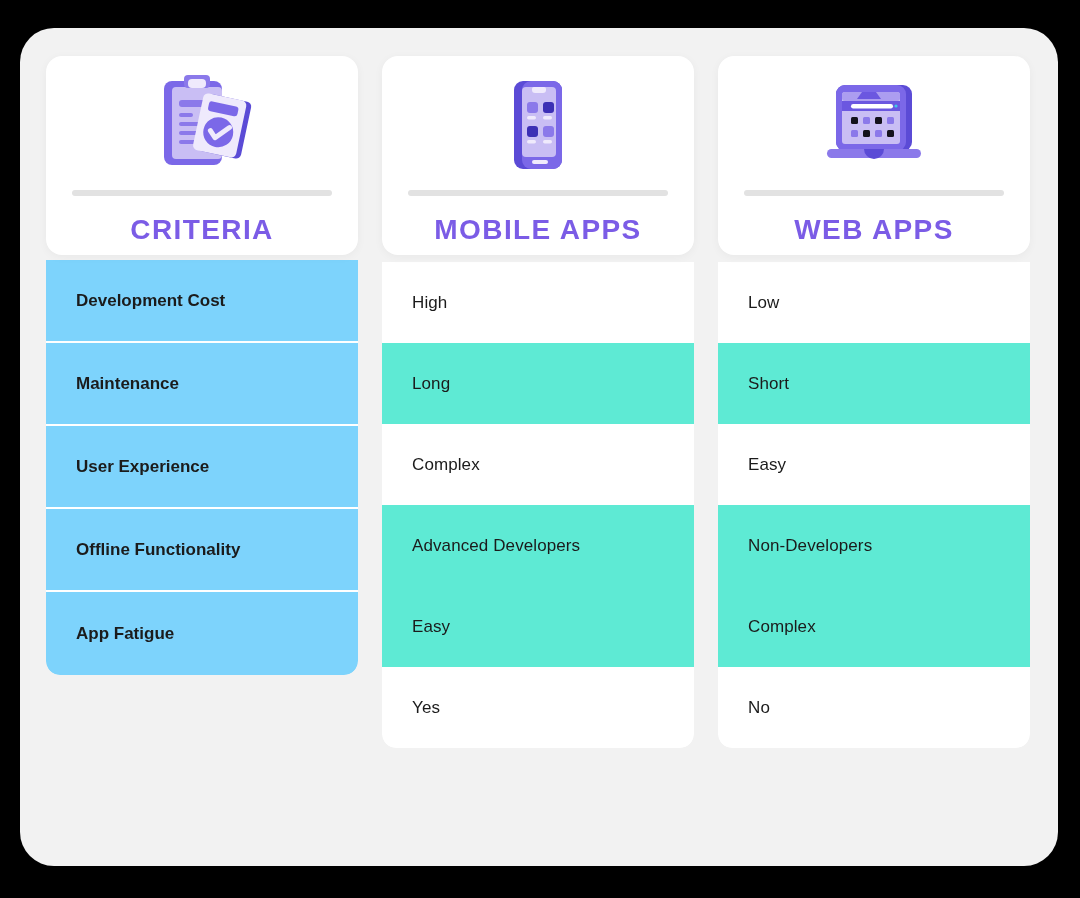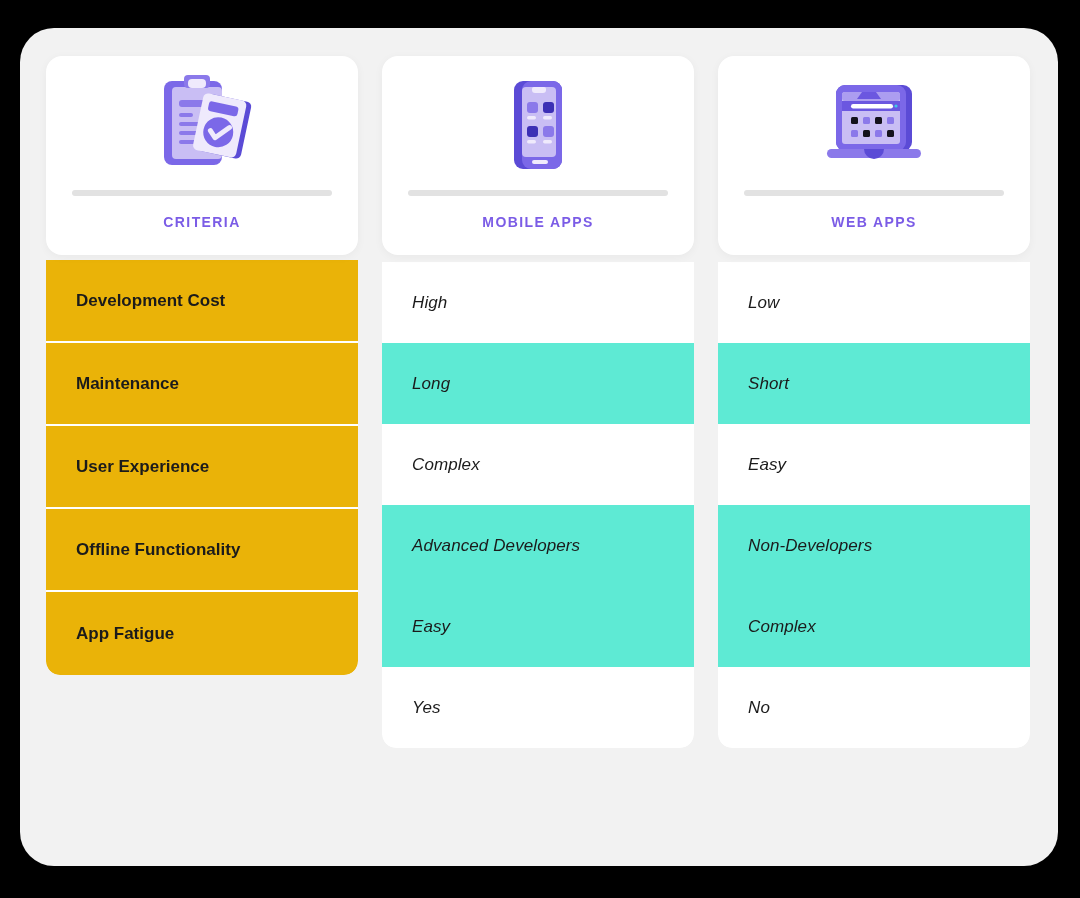--- a/index.html
+++ b/index.html
@@ -73,21 +73,21 @@
   }
   .divider {
     width: 260px;
     height: 6px;
     border-radius: 3px;
     background: #e2e2e2;
     margin-top: 2px;
   }
   .head-title {
     margin-top: 18px;
-    font-size: 14px;
+    font-size: 28px;
     font-weight: bold;
     letter-spacing: 1.4px;
     color: #7b5ce6;
     text-transform: uppercase;
     text-align: center;
   }
 
   
   .rows {
     margin-top: 5px;
@@ -101,33 +101,32 @@
   .cell {
     height: 81px;
     display: flex;
     align-items: center;
     padding-left: 30px;
     box-sizing: border-box;
     font-size: 17px;
     color: #1b1b1b;
   }
   .criteria-col .cell {
-    background: #eab308;
+    background: #7dd3fc;
     font-weight: bold;
     border-bottom: 2px solid #ffffff;
     height: 83px;
   }
   .criteria-col .cell:last-child {
     border-bottom: none;
     border-radius: 0 0 14px 14px;
   }
   .value-col .cell {
     font-weight: normal;
     letter-spacing: 0.1px;
-    font-style: italic;
   }
   .value-col .cell.alt-0 { background: #ffffff; }
   .value-col .cell.alt-1 { background: #5eead4; }
   .value-col .cell:last-child { border-radius: 0 0 14px 14px; }
 
   
   svg { display: block; }
 </style>
 </head>
 <body>

